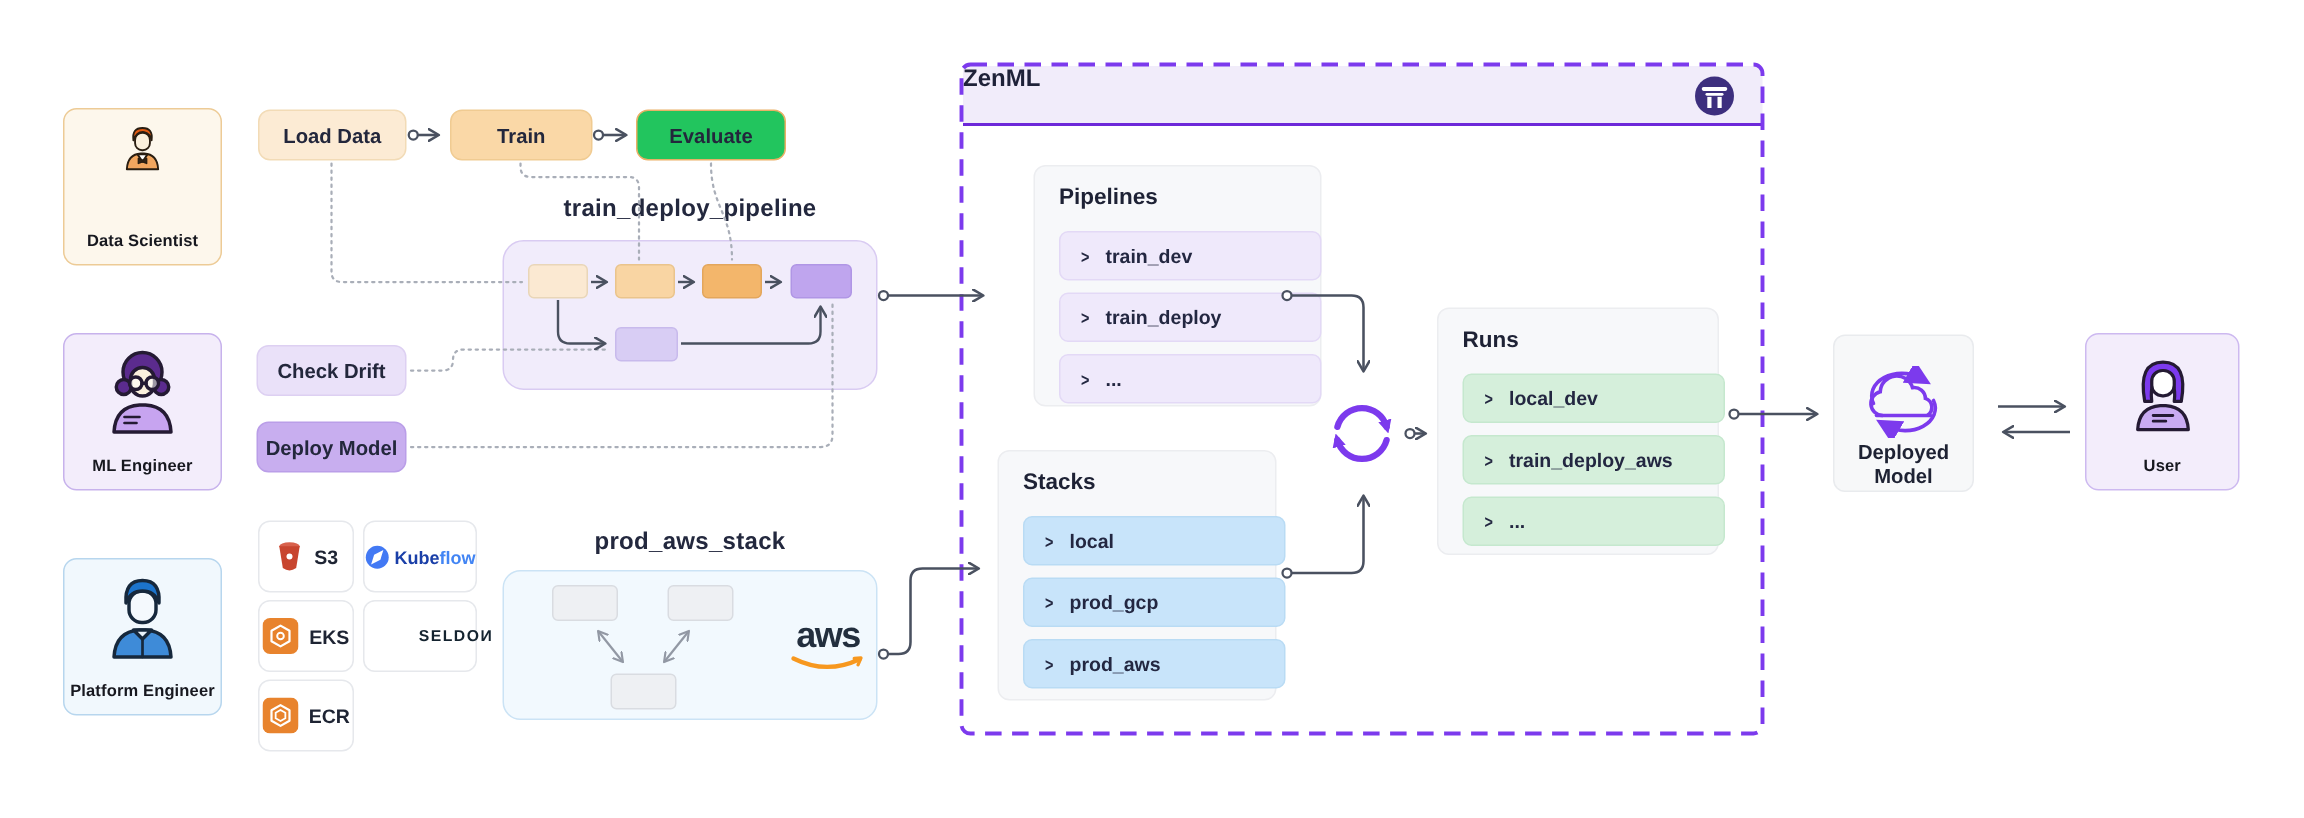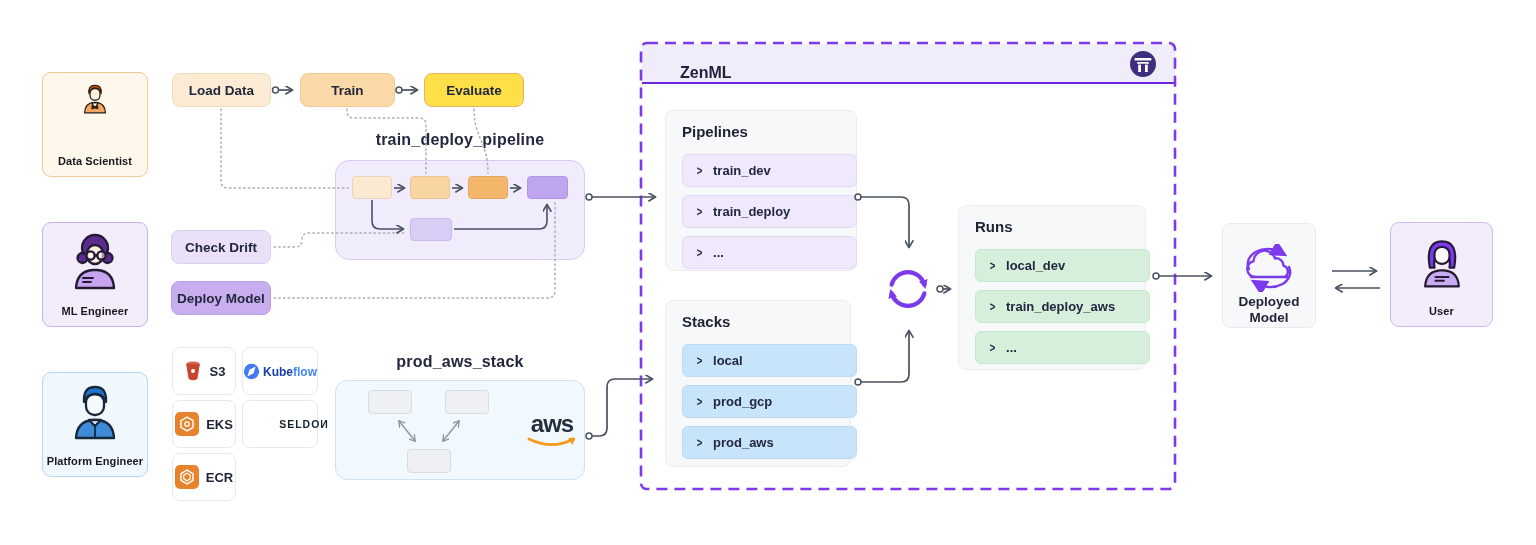--- a/index.html
+++ b/index.html
@@ -12,21 +12,21 @@
   .pcard .plabel{margin-top:auto;margin-bottom:9px;font-size:11px;font-weight:800;color:#17181f;letter-spacing:.1px;}
   .c-ds{left:42px;top:72px;width:106px;height:105px;background:#FDF7EC;border:1.5px solid #EDCB96;gap:40px;}
   .c-ml{left:42px;top:222px;width:106px;height:105px;background:#F3EDFB;border:1.5px solid #C7B2EC;}
   .c-pe{left:42px;top:372px;width:106px;height:105px;background:#F1F8FD;border:1.5px solid #B7D6EE;}
   .c-user{left:1390px;top:222px;width:103px;height:105px;background:#F3EDFB;border:1.5px solid #CDB9F0;}
   
   .step{display:flex;align-items:center;justify-content:center;border-radius:8px;
         font-weight:800;font-size:13.5px;color:#23273C;}
   .s-load{left:172px;top:73px;width:99px;height:34px;background:#FCEBD4;border:1px solid #F2DBB6;}
   .s-train{left:300px;top:73px;width:95px;height:34px;background:#FAD8A7;border:1px solid #F0CB92;}
-  .s-eval{left:424px;top:73px;width:100px;height:34px;background:#fde047;border:1px solid #EAB066;}
+  .s-eval{left:424px;top:73px;width:100px;height:34px;background:#22c55e;border:1px solid #EAB066;}
   .s-drift{left:171px;top:230px;width:100px;height:34px;background:#EAE1F9;border:1px solid #DDD0F2;}
   .s-deploy{left:171px;top:281px;width:100px;height:34px;background:#C8AEEF;border:1px solid #BA9EE8;}
   
   .dtitle{font-weight:800;font-size:16px;color:#23283E;text-align:center;letter-spacing:.2px;}
   .t-pipe{left:335px;top:131px;width:250px;}
   .t-aws{left:335px;top:353px;width:250px;}
   .pipebox{left:335px;top:160px;width:250px;height:100px;background:#F1ECFB;
            border:1.5px solid #D9CBF2;border-radius:14px;}
   .awsbox{left:335px;top:380px;width:250px;height:100px;background:#F2F9FE;
           border:1.5px solid #CBE3F5;border-radius:12px;}
@@ -48,25 +48,25 @@
   .tl-kf{left:242px;top:347px;width:76px;height:48px;gap:3px;}
   .tl-eks{left:172px;top:400px;width:64px;height:48px;}
   .tl-sd{left:242px;top:400px;width:76px;height:48px;gap:4px;padding-left:44px;}
   .tl-ecr{left:172px;top:453px;width:64px;height:48px;}
   .tl-mf{left:242px;top:453px;width:76px;height:48px;gap:0;}
   .kf-a{color:#1A3FA8;font-size:12px;} .kf-b{color:#4285F4;font-size:12px;}
   .sd-t{font-size:10.5px;letter-spacing:1px;color:#14232F;}
   .mf-a{color:#1F3C88;font-size:15px;} .mf-b{color:#44A9E0;font-size:15px;font-style:italic;}
   
   .zheader{left:642px;top:44px;width:533px;height:40px;background:#F1ECFA;
-           border-bottom:2.5px solid #6D28D9;display:flex;align-items:flex-end;padding-left:38px;}
+           border-bottom:2.5px solid #6D28D9;display:flex;align-items:flex-start;}
   .zheader .ztitle{font-weight:800;font-size:16px;color:#1F2239;}
   .zlogo{position:absolute;right:18px;top:6px;}
   .panel{background:#F7F8FA;border:1px solid #ECEDF0;border-radius:8px;}
-  .p-pipelines{left:665px;top:110px;width:192px;height:161px;}
+  .p-pipelines{left:689px;top:110px;width:192px;height:161px;}
   .p-stacks{left:665px;top:300px;width:186px;height:167px;}
   .p-runs{left:958px;top:205px;width:188px;height:165px;}
   .phead{position:absolute;left:16px;top:12px;font-weight:800;font-size:15px;color:#1E2235;}
   .row{position:absolute;left:16px;width:160px;height:31px;border-radius:6px;display:flex;
        align-items:center;padding-left:13px;gap:10px;font-weight:800;font-size:13px;color:#232741;}
   .row .chev{font-weight:800;font-size:12px;transform:scaleX(.8);}
   .row1{top:43px;} .row2{top:84px;} .row3{top:125px;}
   .rp{background:#EFE9FB;border:1px solid #E3D9F6;}
   .rb{background:#C8E4FA;border:1px solid #B9DBF4;}
   .rg{background:#D5EFDB;border:1px solid #C5E8CE;}

